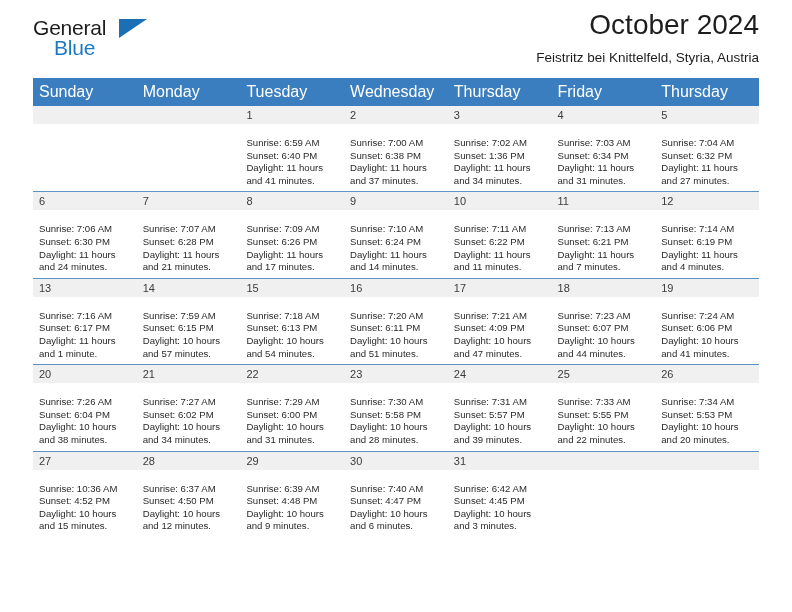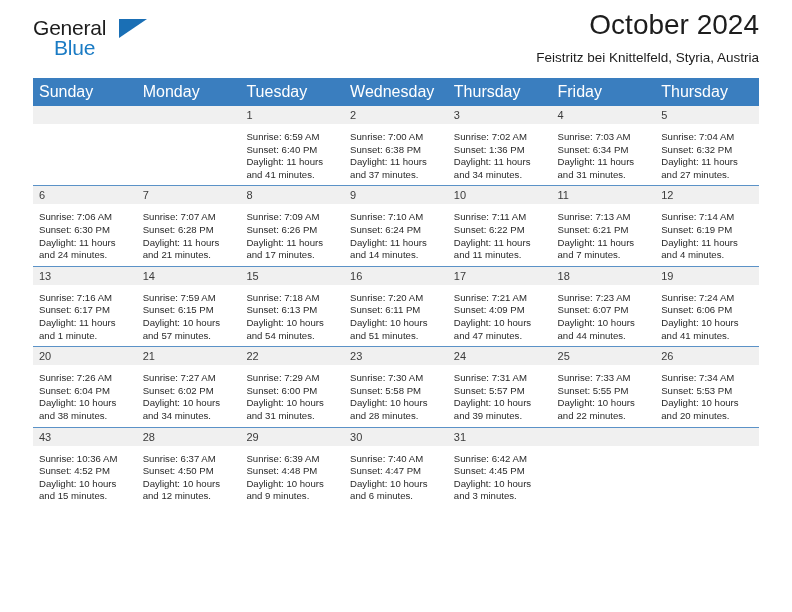--- a/index.html
+++ b/index.html
@@ -124,21 +124,21 @@
     font-size: 11px;
     color: #3b3b3b;
     padding: 2px 0 2px 6px;
     height: 14px;
     line-height: 14px;
   }
   .daynum.empty {
     color: transparent;
   }
   .cellbody {
-    padding: 7px 5px 4px 6px;
+    padding: 13px 5px 4px 6px;
     font-size: 9.6px;
     line-height: 12.6px;
     color: #2a2a2a;
   }
   .cellbody div {
     white-space: nowrap;
   }
   .cell-empty .cellbody { visibility: hidden; }
 </style>
 </head>
@@ -429,21 +429,21 @@
             <div class="cellbody">
               <div>Sunrise: 7:34 AM</div>
               <div>Sunset: 5:53 PM</div>
               <div>Daylight: 10 hours</div>
               <div>and 20 minutes.</div>
             </div>
           </td>
         </tr>
         <tr class="week">
           <td>
-            <div class="daynum">43</div>
+            <div class="daynum">27</div>
             <div class="cellbody">
               <div>Sunrise: 10:36 AM</div>
               <div>Sunset: 4:52 PM</div>
               <div>Daylight: 10 hours</div>
               <div>and 15 minutes.</div>
             </div>
           </td>
           <td>
             <div class="daynum">28</div>
             <div class="cellbody">

